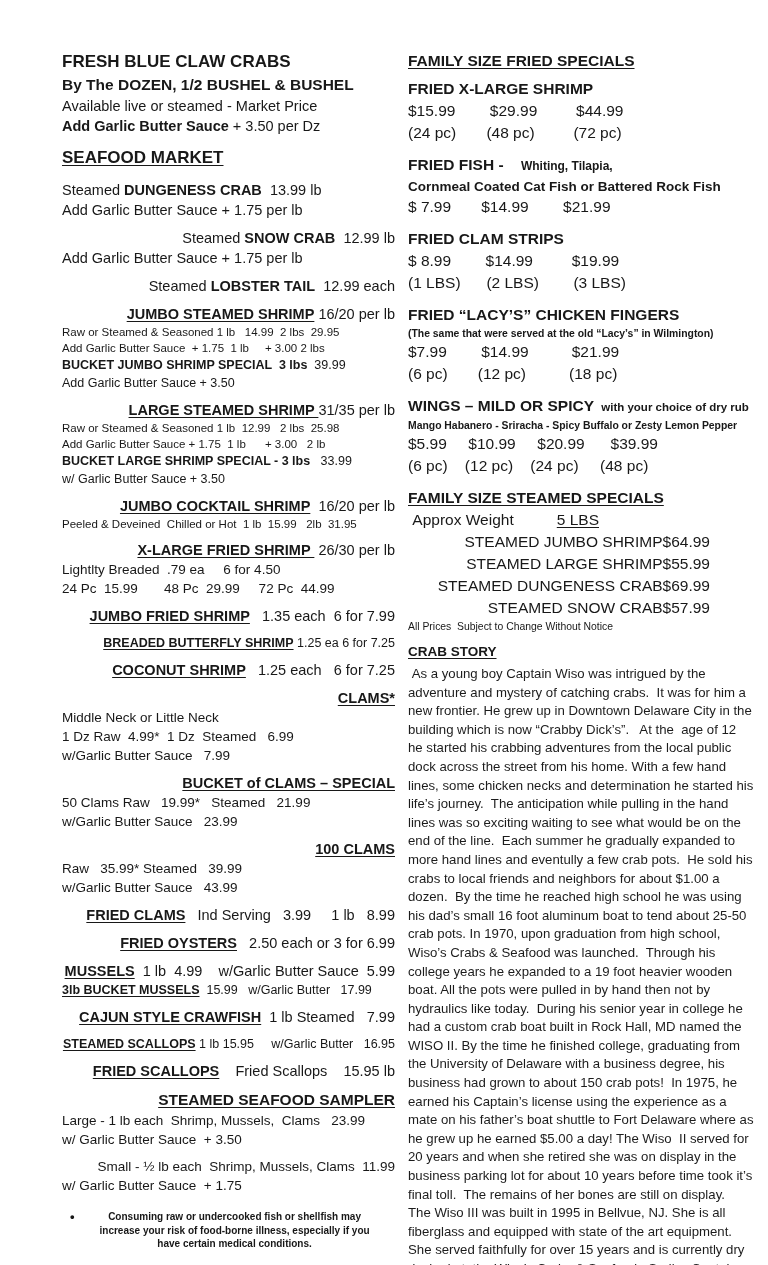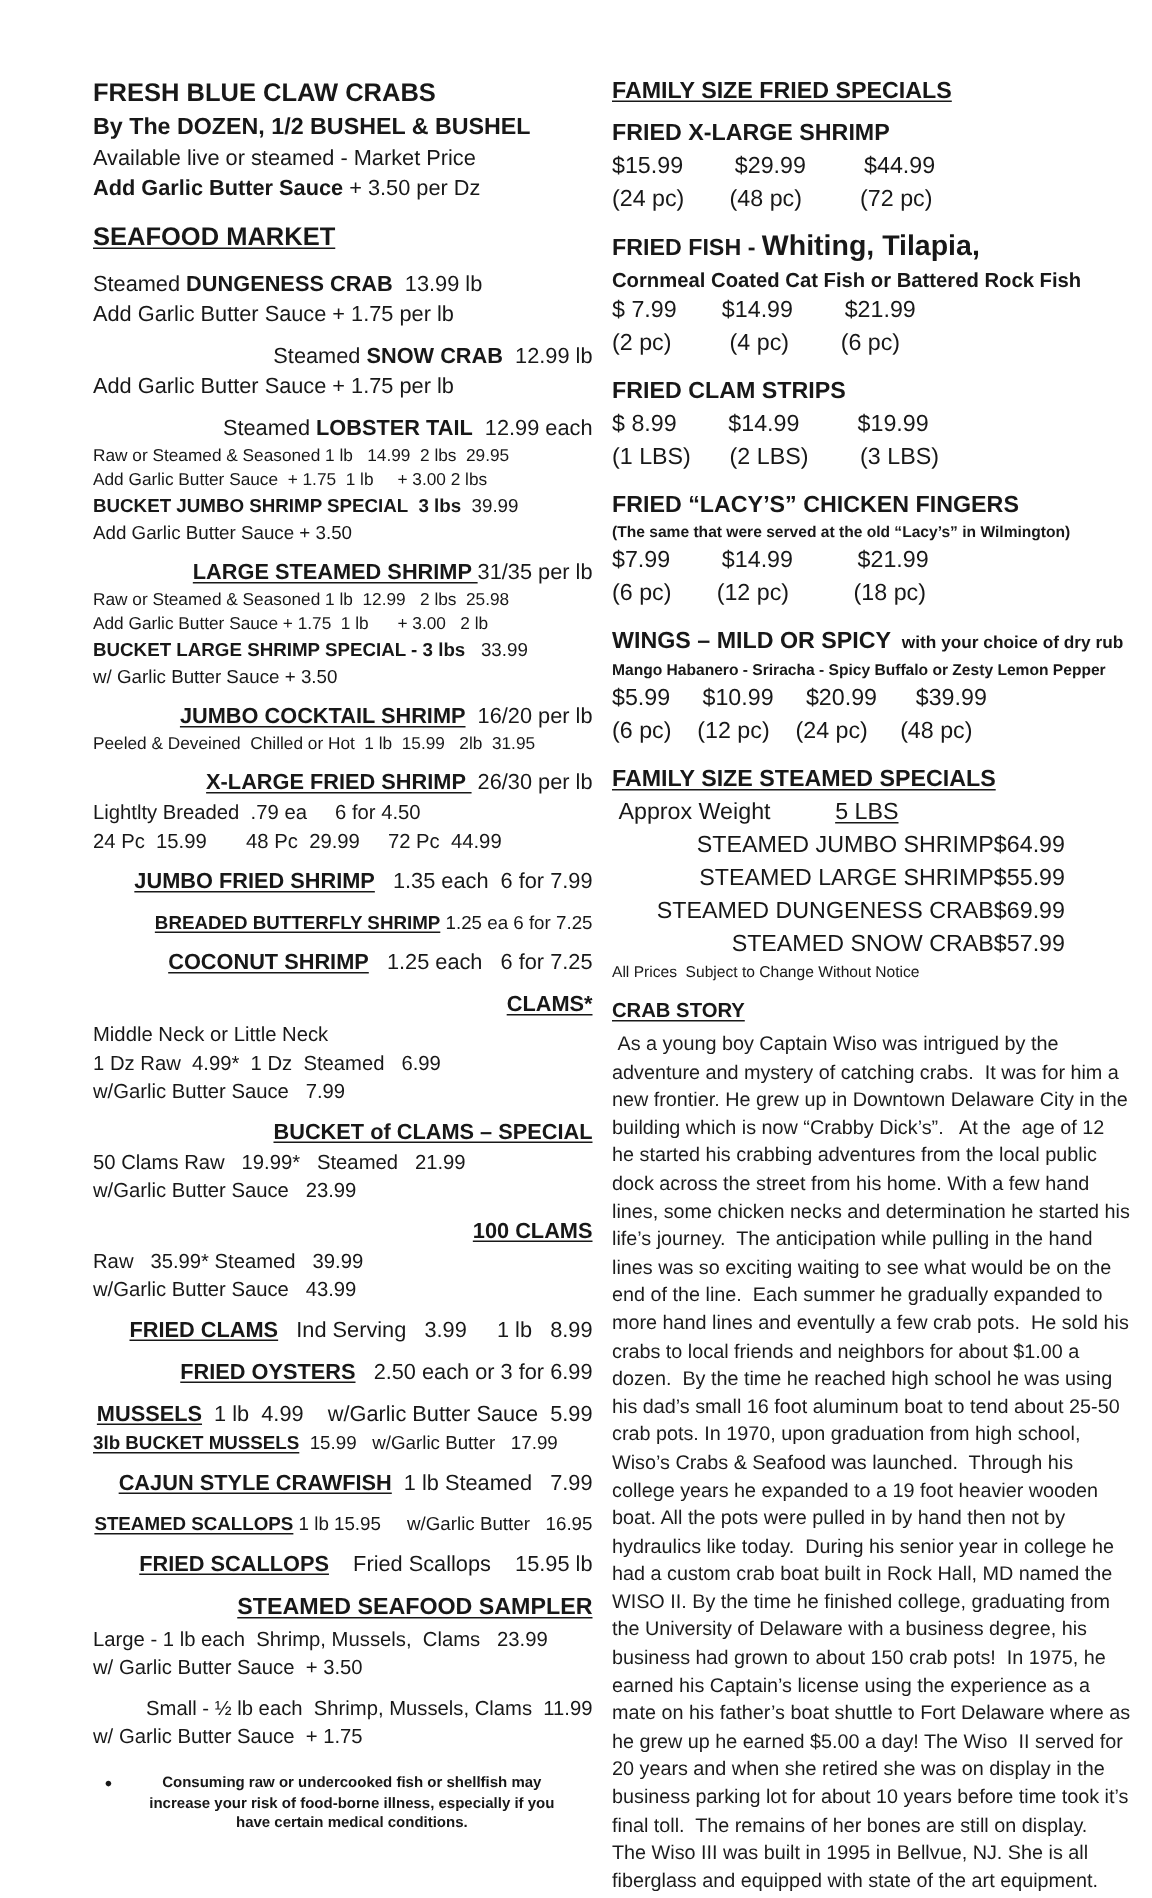--- a/index.html
+++ b/index.html
@@ -18,21 +18,21 @@
   .b { font-weight:700; }
   .u { text-decoration:underline; text-underline-offset:2px; }
 
   .fz17 { font-size:17px;   line-height:24px; }
   .fz16 { font-size:15.5px; line-height:22px; }
   .fz15 { font-size:14.5px; line-height:20px; }
   .fz14 { font-size:13.5px; line-height:19px; }
   .fz13 { font-size:12.5px; line-height:18px; }
   .fz12 { font-size:11.5px; line-height:16px; }
   .fz11 { font-size:10.4px; line-height:15px; }
-  .fz14i { font-size:19px; }
+  .fz14i { font-size:12px;margin-left:13px; }
   .fz12i { font-size:11.5px; }
 
   .mt6 { margin-top:6px; } .mt8 { margin-top:8px;text-align:right; } .mt10 { margin-top:10px; }
   .center { text-align:left; }
 
   .row2 { display:flex; justify-content:flex-end; width:302px; white-space:normal; }
 
   .disclaimer { display:flex; gap:16px; margin-top:15px; padding-left:8px; align-items:flex-start; }
   .bullet { font-size:13px; font-weight:700; line-height:14px; }
   .disc-text { font-size:10px; font-weight:700; line-height:13.5px; text-align:center; width:288px; }
@@ -48,20 +48,21 @@
         <div class="line fz17"><span class="b">FRESH BLUE CLAW CRABS</span></div>
         <div class="line fz16"><span class="b">By The DOZEN, 1/2 BUSHEL &amp; BUSHEL</span></div>
         <div class="line fz15"><span>Available live or steamed - Market Price</span></div>
         <div class="line fz15"><span class="b">Add Garlic Butter Sauce</span><span> + 3.50 per Dz</span></div>
         <div class="line fz17 mt10"><span class="b u">SEAFOOD MARKET</span></div>
         <div class="line fz15 mt10"><span>Steamed </span><span class="b">DUNGENESS CRAB</span><span>  13.99 lb</span></div>
         <div class="line fz15"><span>Add Garlic Butter Sauce + 1.75 per lb</span></div>
         <div class="line fz15 mt8"><span>Steamed </span><span class="b">SNOW CRAB</span><span>  12.99 lb</span></div>
         <div class="line fz15"><span>Add Garlic Butter Sauce + 1.75 per lb</span></div>
         <div class="line fz15 mt8"><span>Steamed </span><span class="b">LOBSTER TAIL</span><span>  12.99 each</span></div>
+        <div class="line fz15 mt8"><span class="b u">JUMBO STEAMED SHRIMP</span><span> 16/20 per lb</span></div>
         <div class="line fz12"><span>Raw or Steamed &amp; Seasoned 1 lb   14.99  2 lbs  29.95</span></div>
         <div class="line fz12"><span>Add Garlic Butter Sauce  + 1.75  1 lb     + 3.00 2 lbs</span></div>
         <div class="line fz13"><span class="b">BUCKET JUMBO SHRIMP SPECIAL  3 lbs</span><span>  39.99</span></div>
         <div class="line fz13"><span>Add Garlic Butter Sauce + 3.50</span></div>
         <div class="line fz15 mt8"><span class="b u">LARGE STEAMED SHRIMP </span><span>31/35 per lb</span></div>
         <div class="line fz12"><span>Raw or Steamed &amp; Seasoned 1 lb  12.99   2 lbs  25.98</span></div>
         <div class="line fz12"><span>Add Garlic Butter Sauce + 1.75  1 lb      + 3.00   2 lb</span></div>
         <div class="line fz13"><span class="b">BUCKET LARGE SHRIMP SPECIAL - 3 lbs</span><span>   33.99</span></div>
         <div class="line fz13"><span>w/ Garlic Butter Sauce + 3.50</span></div>
         <div class="line fz15 mt8"><span class="b u">JUMBO COCKTAIL SHRIMP</span><span>  16/20 per lb</span></div>
@@ -102,21 +103,20 @@
   </div>
   <div class="col right">
     <div>
         <div class="line fz16"><span class="b u">FAMILY SIZE FRIED SPECIALS</span></div>
         <div class="line fz16 mt6"><span class="b">FRIED X-LARGE SHRIMP</span></div>
         <div class="line fz16"><span>$15.99        $29.99         $44.99</span></div>
         <div class="line fz16"><span>(24 pc)       (48 pc)         (72 pc)</span></div>
         <div class="line fz16 mt10"><span class="b">FRIED FISH - </span><span class="b fz14i">Whiting, Tilapia,</span></div>
         <div class="line fz14"><span class="b">Cornmeal Coated Cat Fish or Battered Rock Fish</span></div>
         <div class="line fz16"><span>$ 7.99       $14.99        $21.99</span></div>
-        <div class="line fz16"><span>(2 pc)         (4 pc)        (6 pc)</span></div>
         <div class="line fz16 mt10"><span class="b">FRIED CLAM STRIPS</span></div>
         <div class="line fz16"><span>$ 8.99        $14.99         $19.99</span></div>
         <div class="line fz16"><span>(1 LBS)      (2 LBS)        (3 LBS)</span></div>
         <div class="line fz16 mt10"><span class="b">FRIED “LACY’S” CHICKEN FINGERS</span></div>
         <div class="line fz11"><span class="b">(The same that were served at the old “Lacy’s” in Wilmington)</span></div>
         <div class="line fz16"><span>$7.99        $14.99          $21.99</span></div>
         <div class="line fz16"><span>(6 pc)       (12 pc)          (18 pc)</span></div>
         <div class="line fz16 mt10"><span class="b">WINGS – MILD OR SPICY </span><span class="b fz12i"> with your choice of dry rub</span></div>
         <div class="line fz11"><span class="b">Mango Habanero - Sriracha - Spicy Buffalo or Zesty Lemon Pepper</span></div>
         <div class="line fz16"><span>$5.99     $10.99     $20.99      $39.99</span></div>

